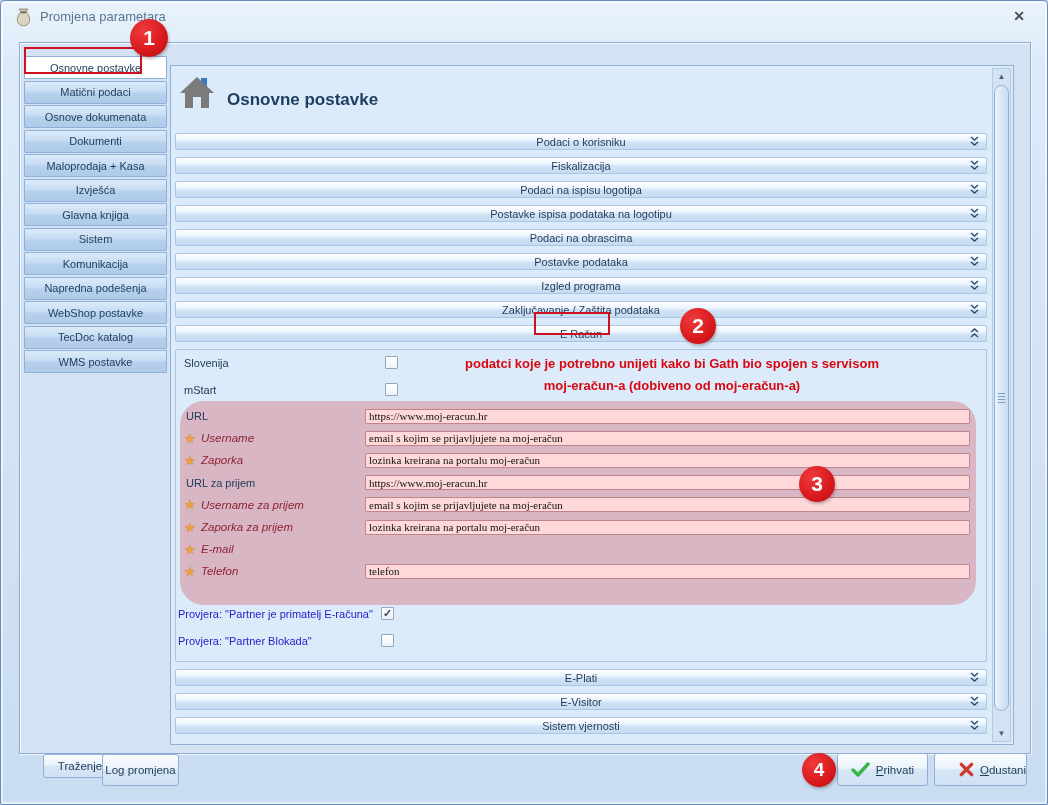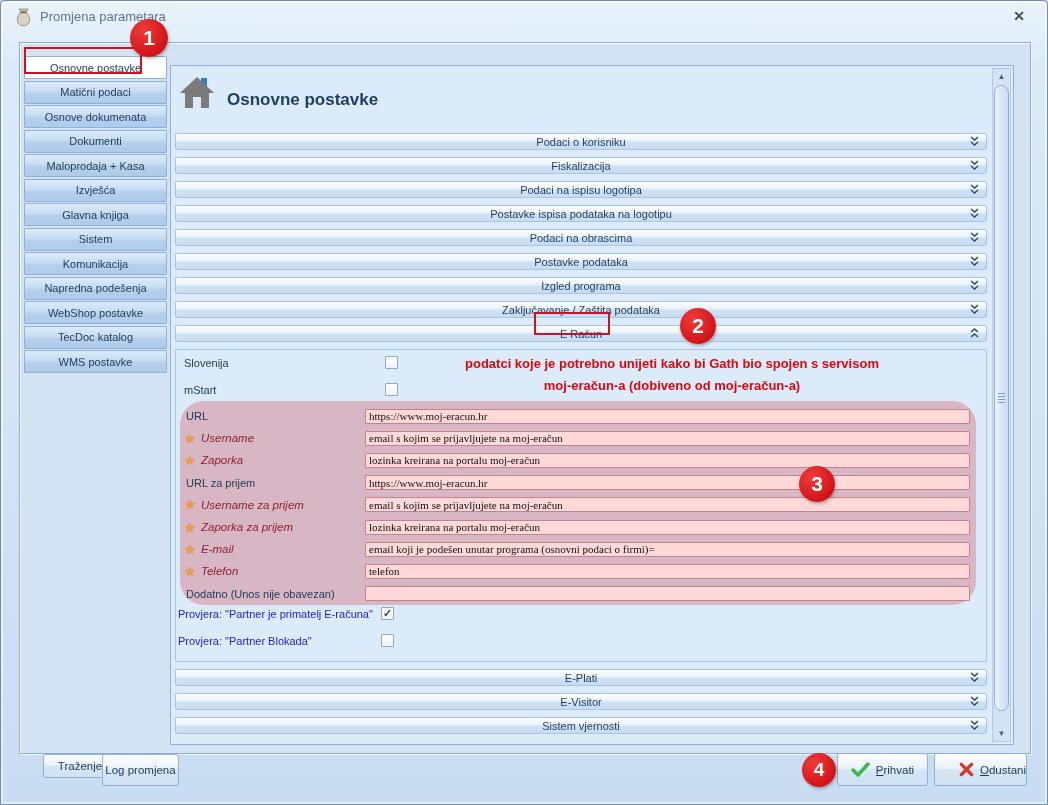--- a/index.html
+++ b/index.html
@@ -286,34 +286,27 @@
                   <span class="star">★</span>
                   <span class="req-text">Zaporka za prijem</span>
                 </span>
                 <input class="pfield" type="text" value="lozinka kreirana na portalu moj-eračun" style="">
               </div>
               <div class="prow">
                 <span class="plabel">
                   <span class="star">★</span>
                   <span class="req-text">E-mail</span>
                 </span>
-                <input class="pfield" type="text" value="email koji je podešen unutar programa (osnovni podaci o firmi)=" style="">
               </div>
               <div class="prow">
                 <span class="plabel">
                   <span class="star">★</span>
                   <span class="req-text">Telefon</span>
                 </span>
                 <input class="pfield" type="text" value="telefon" style="">
-              </div>
-              <div class="prow">
-                <span class="plabel">
-                  <span class="plain-text">Dodatno (Unos nije obavezan)</span>
-                </span>
-                <input class="pfield" type="text" value="" style="">
               </div>
             </div>
           <div id="checks">
               <div class="check-row" style="top: 258px;"><span class="check-label">Provjera: "Partner je primatelj E-računa"</span><span class="cbx" style="left: 203px; top: -1px;">✓</span></div>
               <div class="check-row" style="top: 285px;"><span class="check-label">Provjera: "Partner Blokada"</span><span class="cbx" style="left: 203px; top: -1px;"></span></div>
             </div>
         </div>
 
         <div id="bars-bottom">
             <div class="bar">

